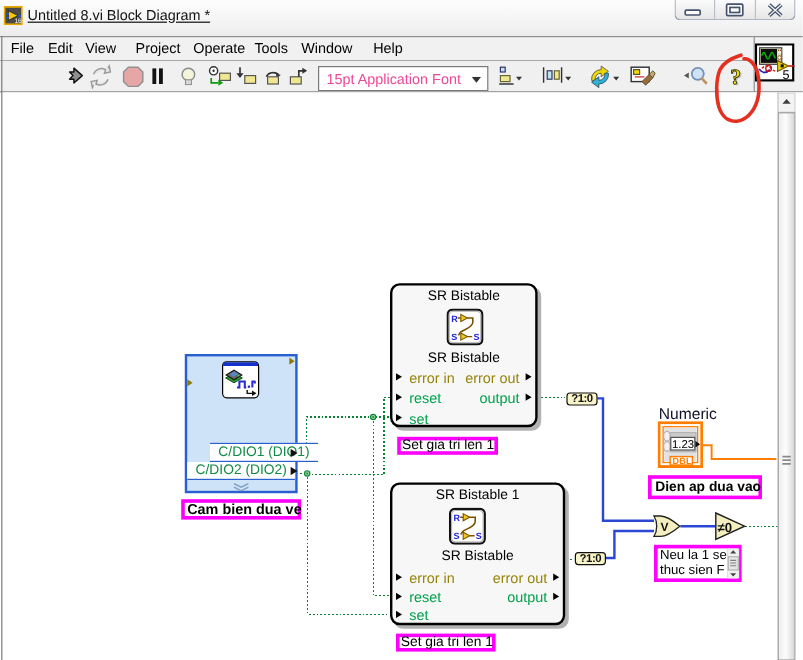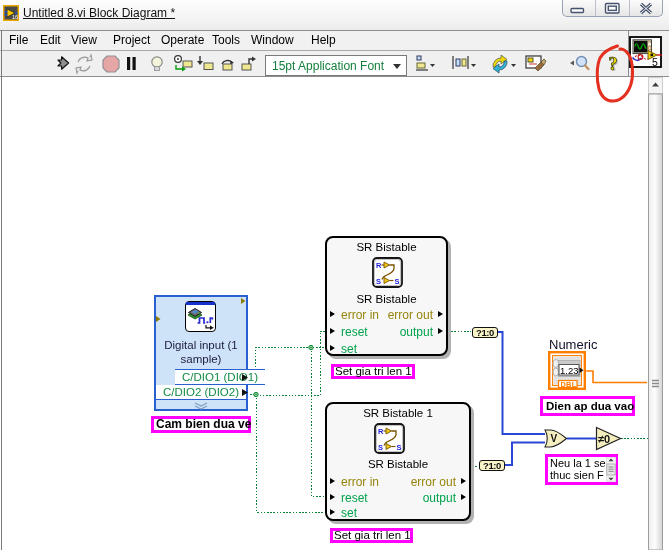--- a/index.html
+++ b/index.html
@@ -18,21 +18,21 @@
   #vipanel{left:628px;top:30px;width:41px;height:47px;background:#f0f0f0;
     border-left:1px solid #8e8e8e;border-bottom:1px solid #8e8e8e;border-top:1px solid #8e8e8e;box-sizing:border-box;}
   #diagram{left:2px;top:77px;width:667px;height:473px;background:#fff;}
   #leftedge{left:1px;top:30px;width:1px;height:520px;background:#7a7a7a;}
   
   #winbtns{left:562px;top:0;width:101px;height:17px;border:1px solid #98a2b4;border-top:none;
     border-radius:0 0 5px 5px;background:linear-gradient(#fbfbfb,#e6e6e6);box-sizing:border-box;}
   .btnsep{position:absolute;top:0;width:1px;height:16px;background:#b9c0cc;}
   
   #fontbox{left:265px;top:3px;width:142px;height:21px;background:#fff;
-    border:1px solid #7a7a7a;box-sizing:border-box;font-size:12px;color:#15803d;}
+    border:1px solid #7a7a7a;box-sizing:border-box;font-size:12px;color:#ec4899;}
   
   .lbl{position:absolute;border:3px solid #ff00ff;background:#fff;color:#000;
     white-space:nowrap;box-sizing:border-box;overflow:visible;}
   
   .srb{position:absolute;border:2px solid #000;border-radius:8px;background:#f7f7f7;
     box-shadow:3px 3px 0 0 #b2b2b2;box-sizing:border-box;}
   .srb .ttl{position:absolute;width:100%;text-align:center;font-size:11.5px;color:#000;}
   .olv{color:#96850a;font-size:12px;}
   .grn{color:#00a24c;font-size:12px;}
   .tri{position:absolute;width:0;height:0;border:3.5px solid transparent;border-left:5.5px solid #000;border-right:none;}
@@ -209,21 +209,20 @@
    <polygon points="2.5,7.5 9,3.5 15.5,7.5 9,11.5" fill="#6a6a6a" stroke="#1a1a1a" stroke-width="1"></polygon>
    <polygon points="5.5,7 9.5,4.5 12.5,6.5 8.5,9" fill="#5588cc"></polygon>
    <circle cx="12.8" cy="8" r="0.8" fill="#44cc44"></circle>
    <path d="M11.5,18 h2 v-5 h4.5 v5 h1.2" stroke="#2a2ad4" stroke-width="1.7" fill="none"></path>
    <rect x="20.5" y="16.3" width="1.9" height="1.9" fill="#2a2ad4"></rect>
    <path d="M24.3,18 v-5 h2.6 m-0.5,0 v1.5" stroke="#2a2ad4" stroke-width="1.7" fill="none"></path>
    <path d="M20,20 v2.8 h4.5" stroke="#111" stroke-width="1.2" fill="none"></path>
    <path d="M24,20.5 l3.8,2.3 -3.8,2.3 z" fill="#111"></path>
   </svg>
  </div>
- <div style="position:absolute;left:0;top:41px;width:100%;text-align:center;font-size:11.5px;color:#1c1c3a;line-height:14px;">Digital input (1<br>sample)</div>
  <div style="position:absolute;left:0;top:72px;width:100%;height:16px;background:#fff;border-top:1px solid #2a5fd0;border-bottom:1px solid #2a5fd0;box-sizing:border-box;text-align:center;font-size:11.5px;color:#128b45;line-height:15px;margin-left:19px;">C/DIO1 (DIO1)</div>
  <div style="position:absolute;left:0;top:88px;width:100%;height:15px;background:#fff;border-bottom:1px solid #2a5fd0;box-sizing:border-box;text-align:center;font-size:11.5px;color:#128b45;line-height:14px;">C/DIO2 (DIO2)</div>
  <svg width="10" height="8" style="position:absolute;left:86px;top:77px">
       <path d="M0,0 l6,3.5 -6,3.5 z" fill="#111"></path>
     </svg>
  <svg width="10" height="8" style="position:absolute;left:86px;top:92px">
       <path d="M0,0 l6,3.5 -6,3.5 z" fill="#111"></path>
     </svg>
  <svg width="14" height="8" style="position:absolute;left:38px;top:105px">
       <path d="M1,1 l6,3 6,-3 M1,4 l6,3 6,-3" stroke="#7f9fc0" fill="none" stroke-width="1.2"></path>

